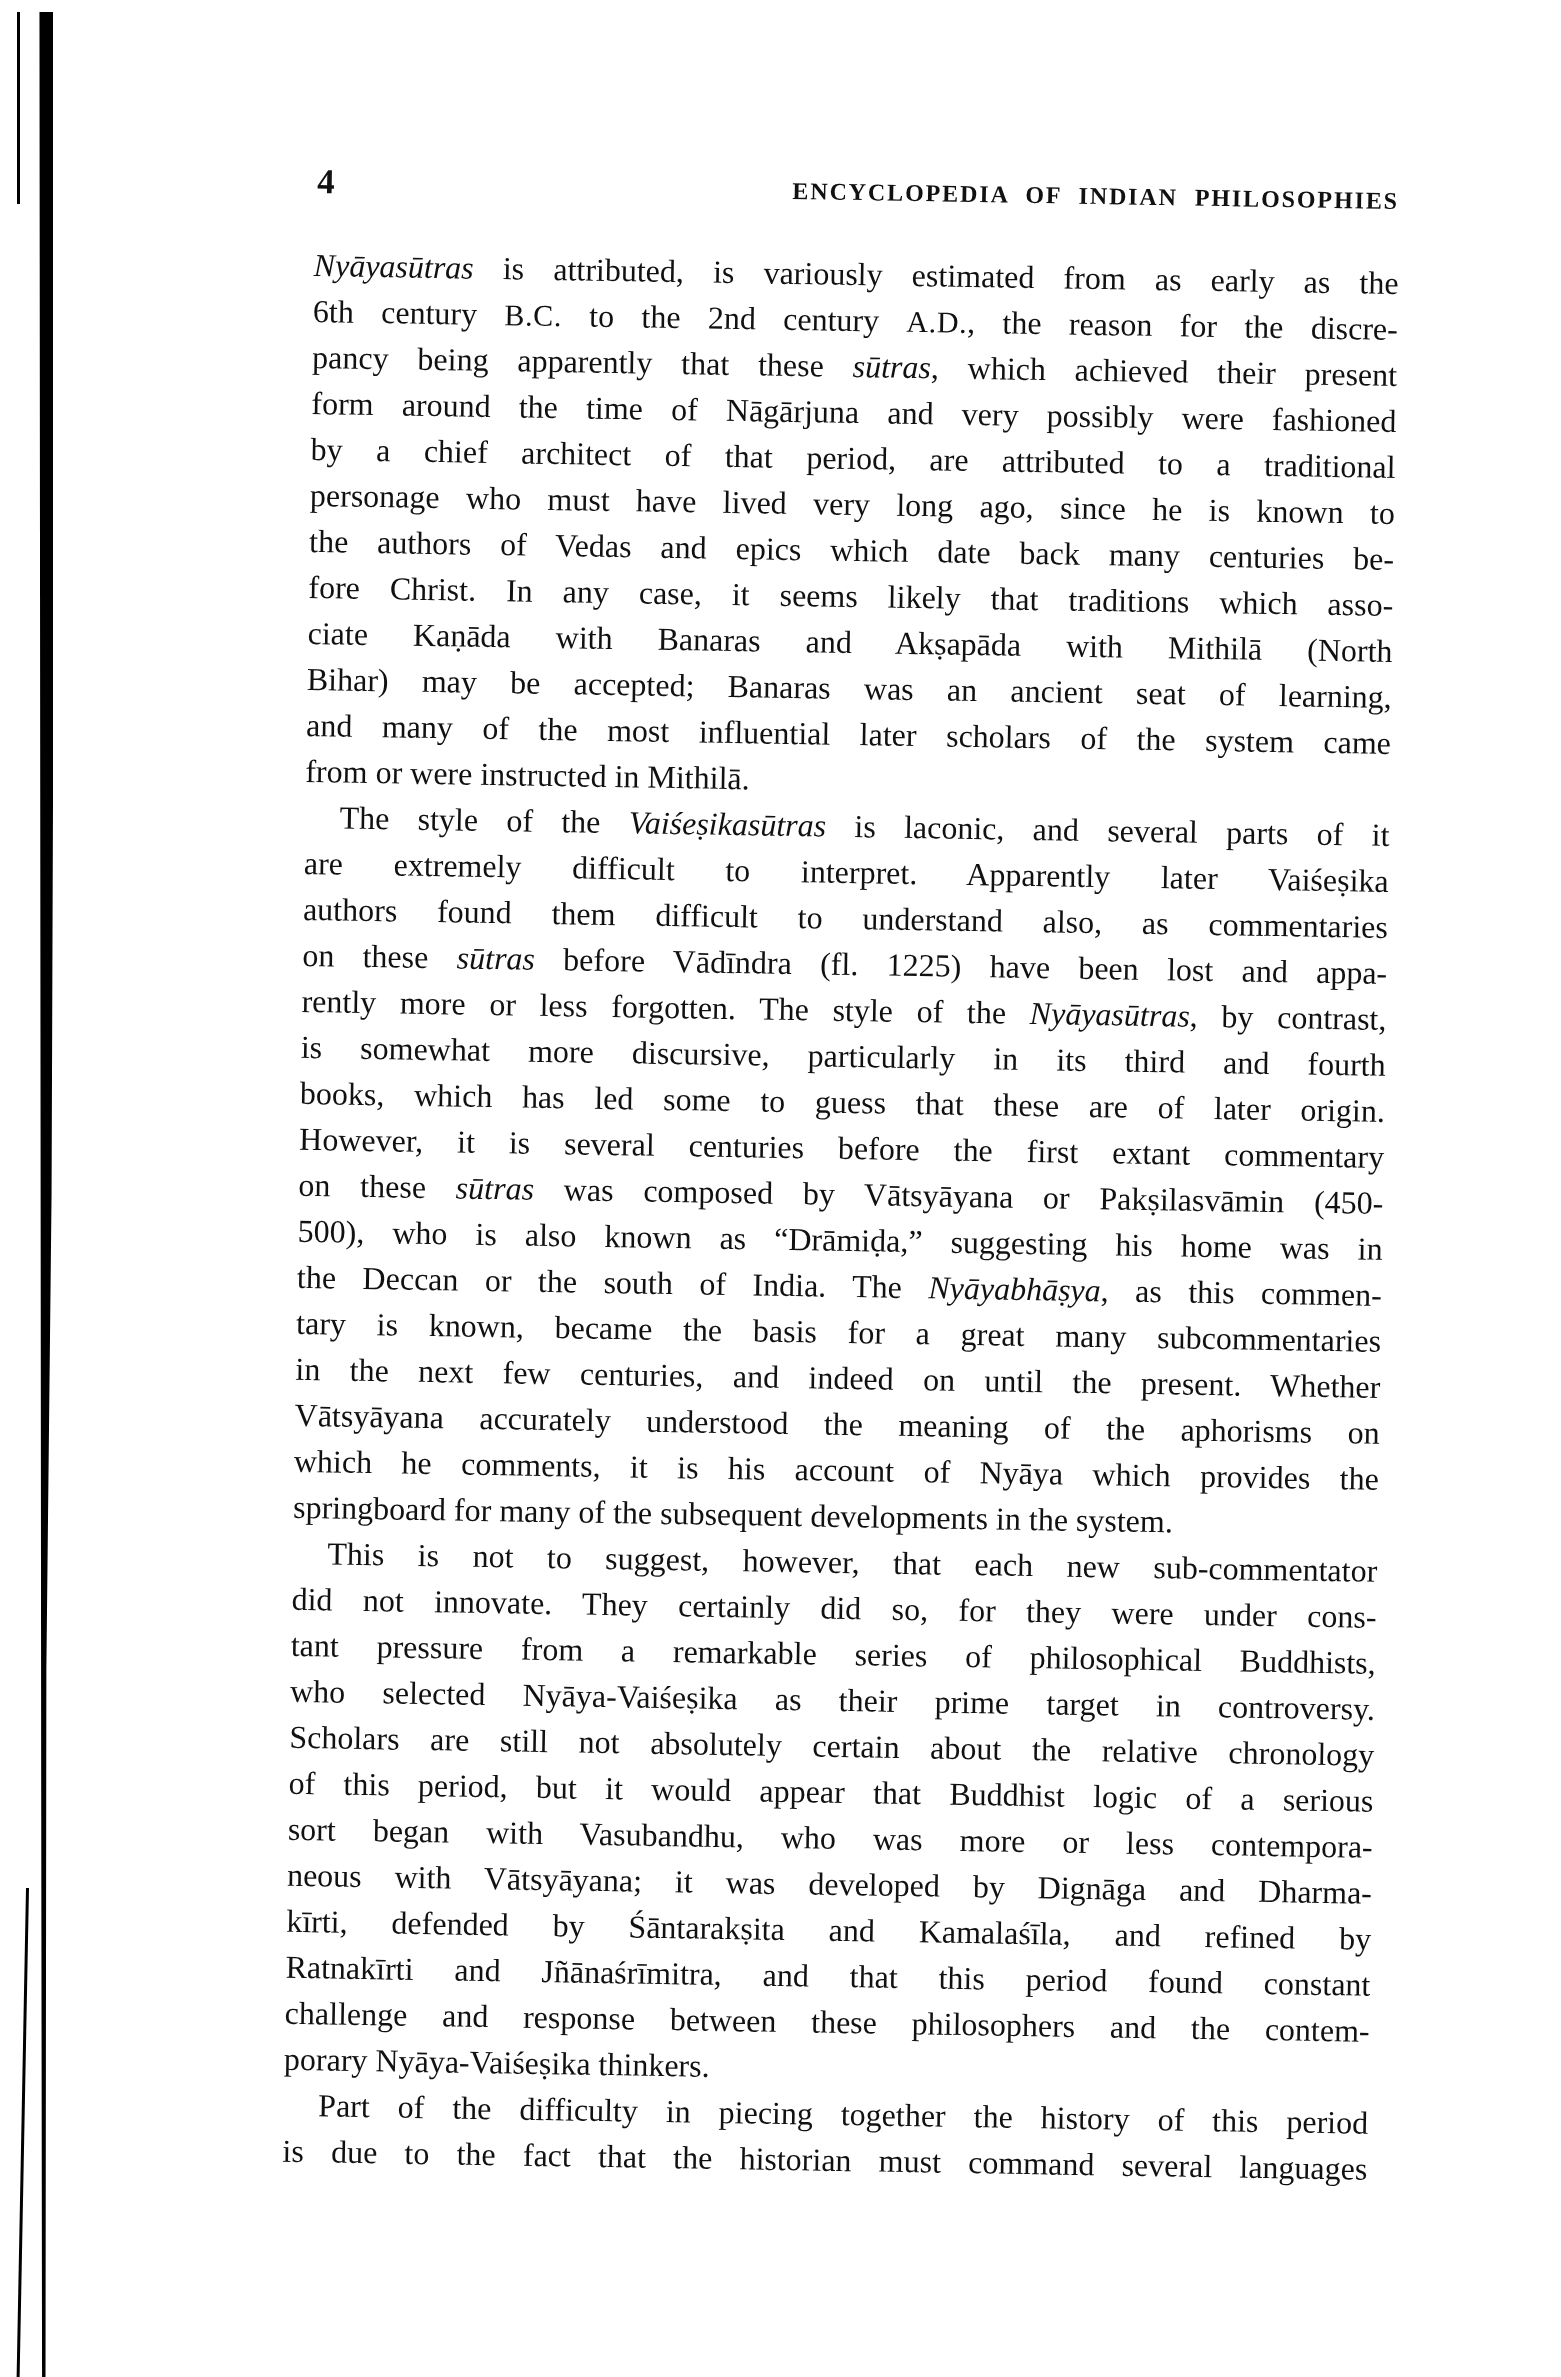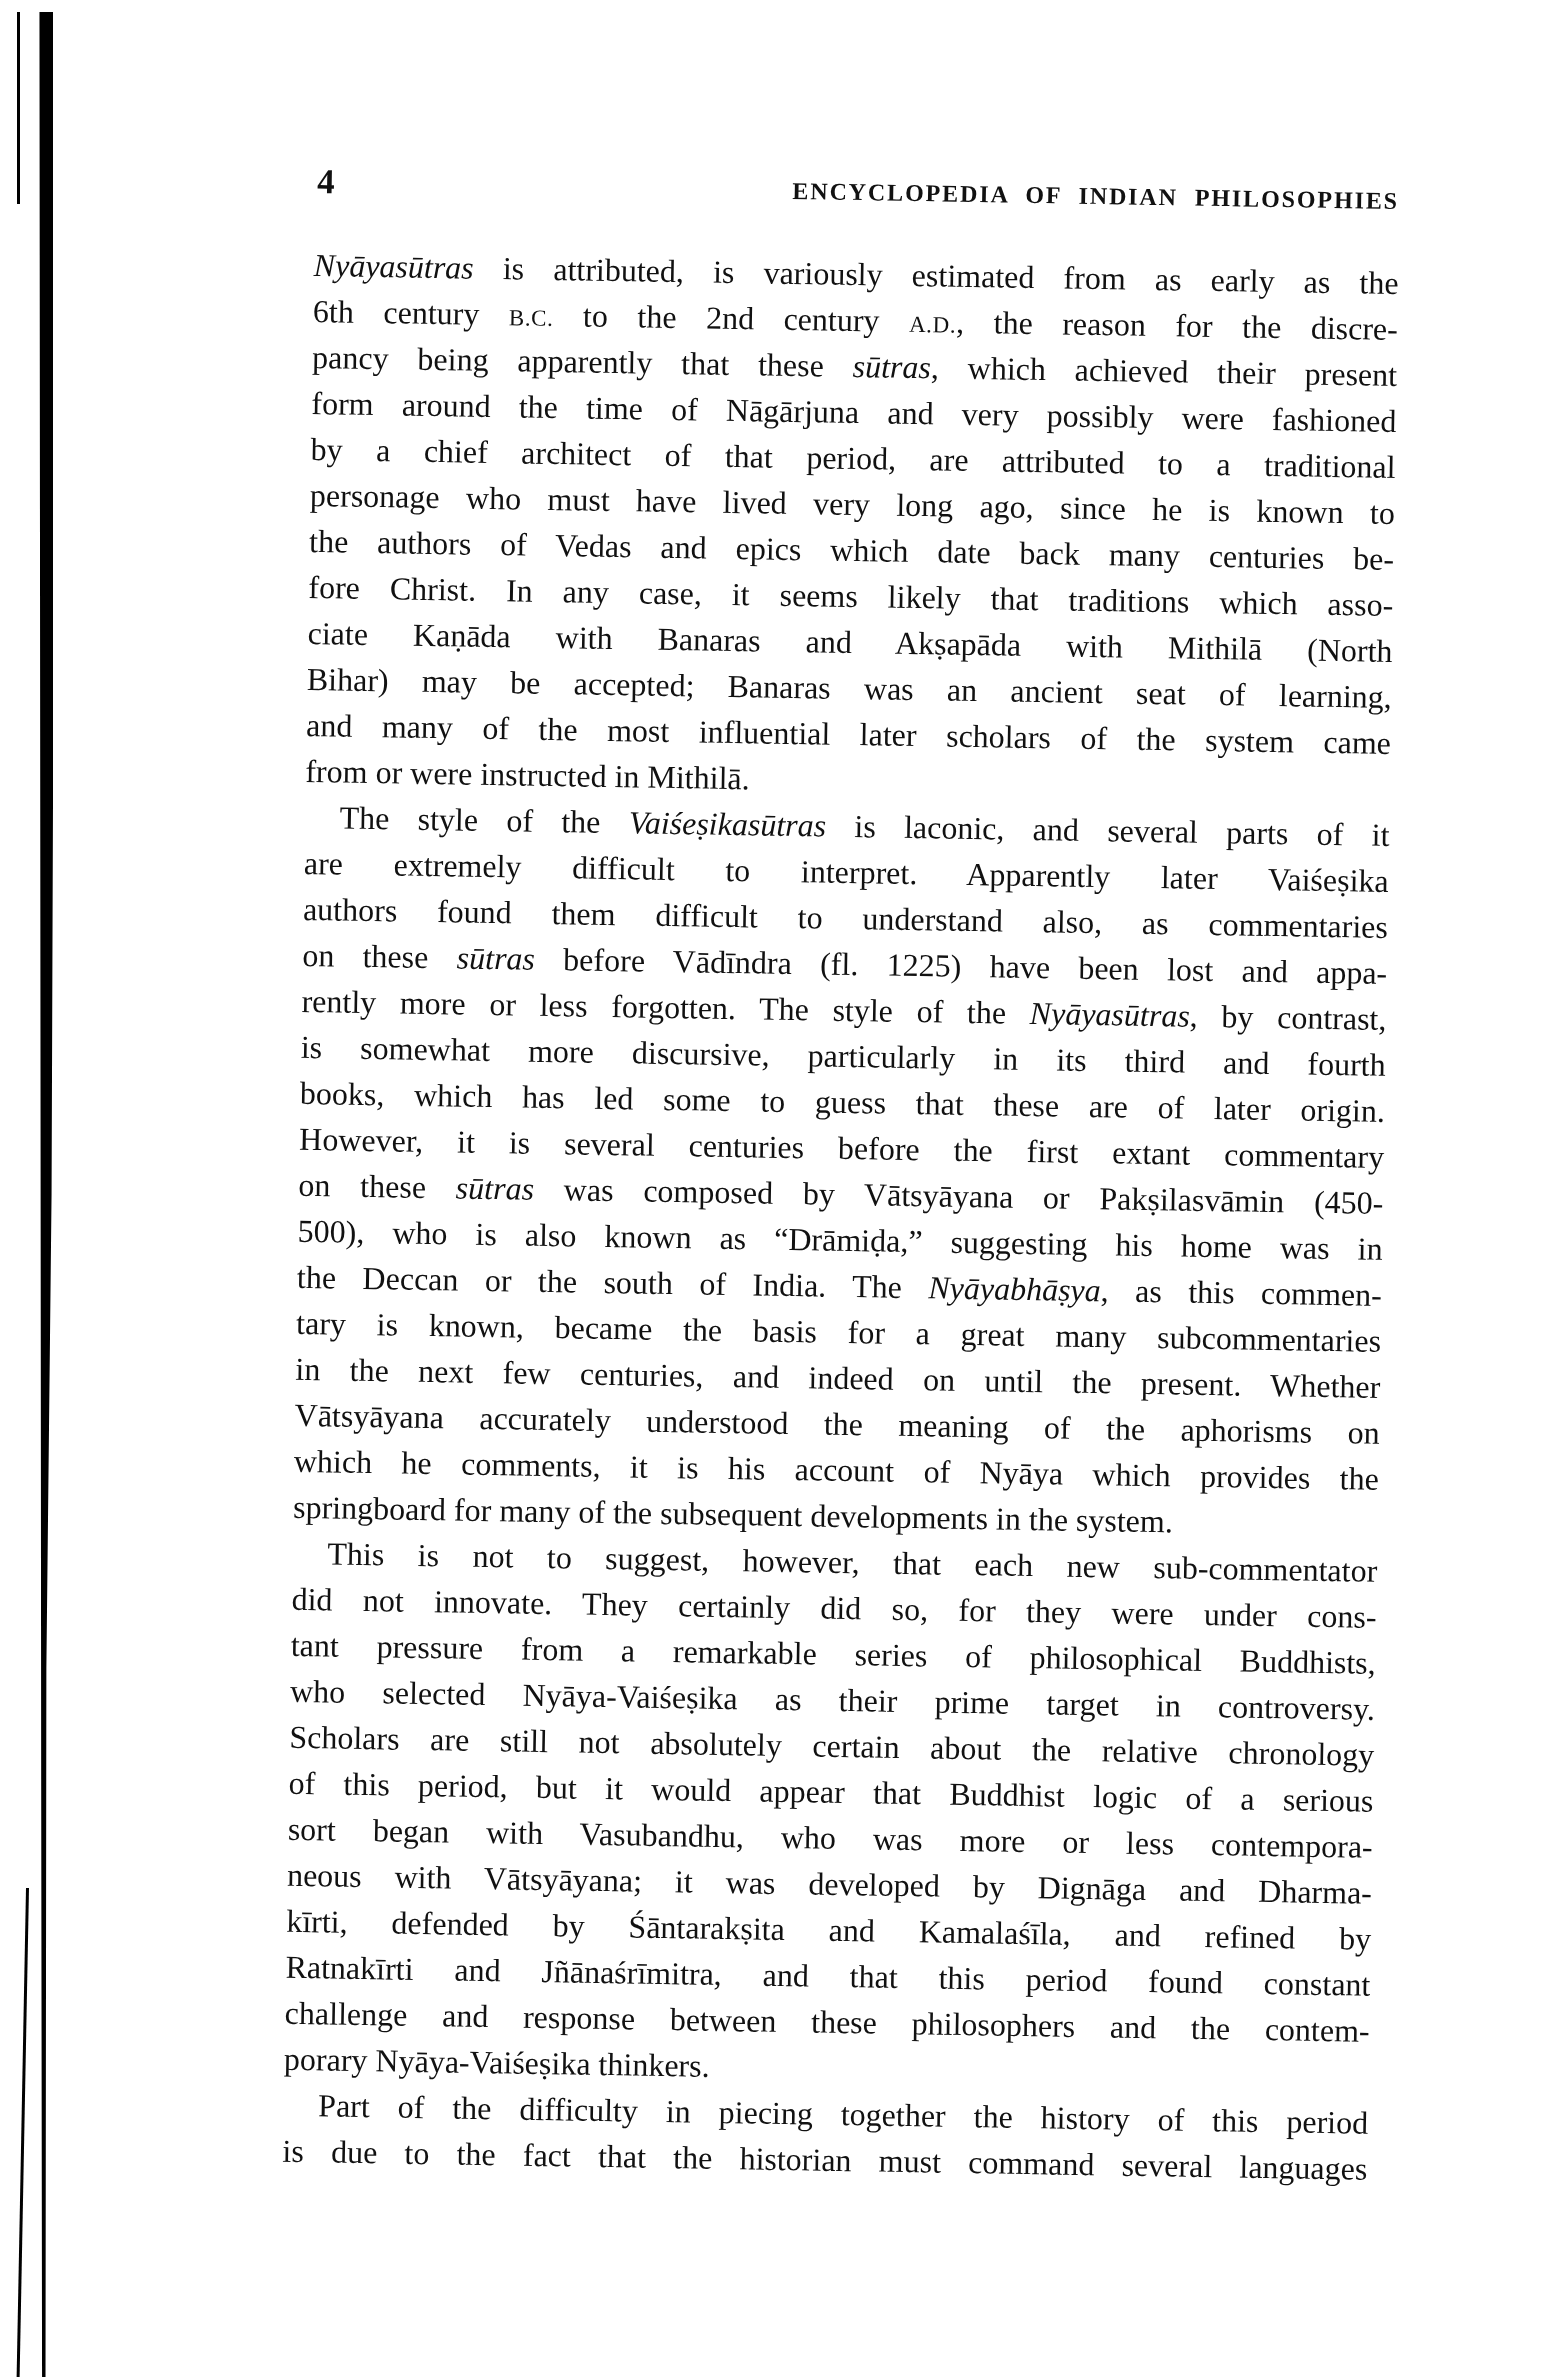--- a/index.html
+++ b/index.html
@@ -96,21 +96,21 @@
   .line.last {
     text-align-last: left;
   }
   .line.indent {
     padding-left: 35px;
   }
   .line i {
     font-style: italic;
   }
   .sc {
-    font-size: 23px;
+    font-size: 30px;
     letter-spacing: 0.6px;
   }
 </style>
 </head>
 <body>
 
 <div class="binding-line-thin"></div>
 <div class="binding-shadow"></div>
 <div class="binding-line-2"></div>
 

